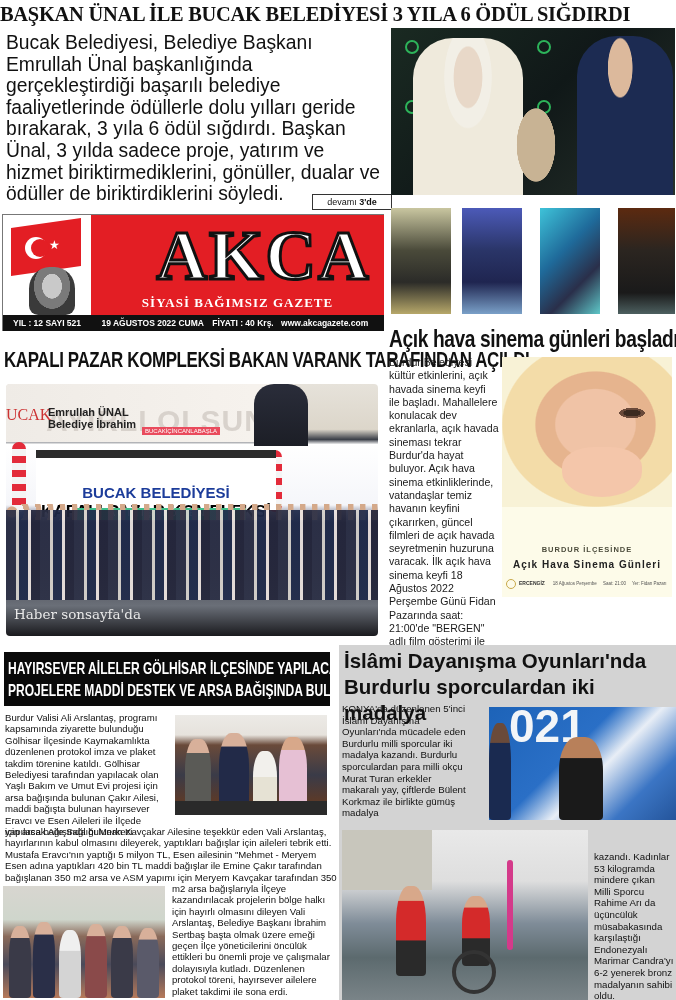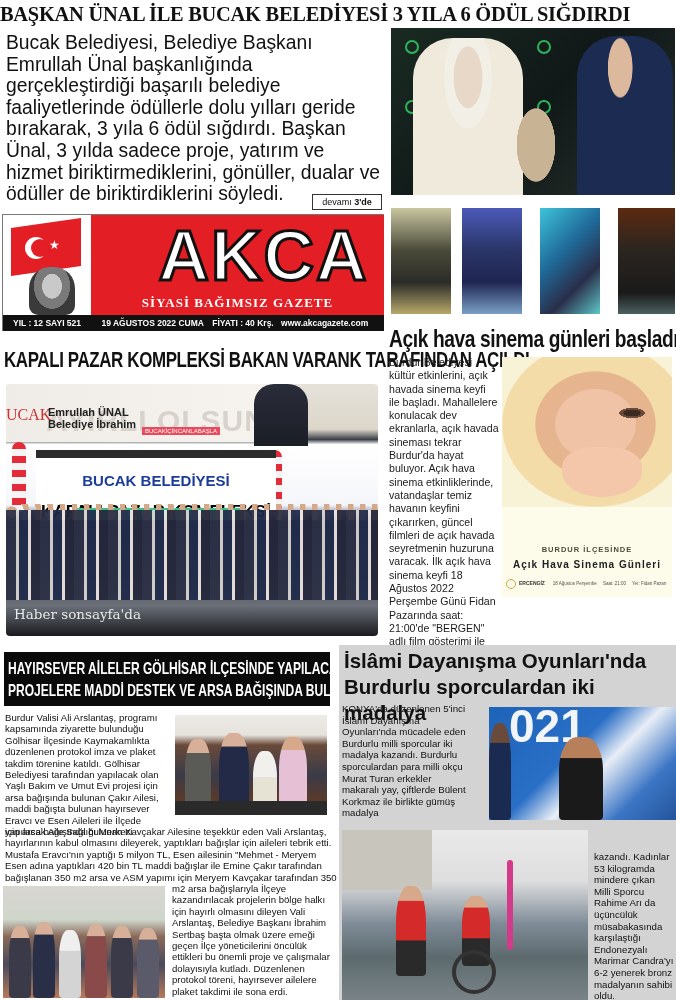--- a/index.html
+++ b/index.html
@@ -15,21 +15,21 @@
     font-size: 22px; letter-spacing: -0.3px; line-height: 28px;
     transform: scaleX(0.93); transform-origin: left center;
     white-space: nowrap; color: #111;
   }
 
   .lead-text {
     left: 6px; top: 32px; width: 380px;
     font-size: 19.3px; line-height: 21.6px; color: #111;
   }
   .devami {
-    left: 312px; top: 194px; width: 70px; height: 16px;
+    left: 312px; top: 194px; width: 80px; height: 16px;
     border: 1px solid #333; font-size: 9px; line-height: 14px; text-align: center;
   }
   .devami b { font-weight: bold; }
 
   
   .photo { overflow: hidden; }
   .main-award { left: 391px; top: 28px; width: 284px; height: 167px;
     background: linear-gradient(135deg, #1a2a22 0%, #101818 50%, #26302a 100%); }
   .main-award .woman { position:absolute; left: 22px; top: 10px; width: 110px; height: 157px;
     background: radial-gradient(ellipse at 50% 25%, #e8d8c8 0 18%, #f2efe6 19% 30%, #efeadc 31% 100%); border-radius: 40px 40px 0 0; }
@@ -49,41 +49,41 @@
   .masthead { left: 2px; top: 214px; width: 382px; height: 117px; border: 1px solid #777; background: #fff; }
   .mast-left { position:absolute; left:0; top:0; width: 88px; height: 100px; background: #fff; }
   .flag { position:absolute; left: 8px; top: 8px; width: 70px; height: 48px; background: #e31e24; transform: skewY(-8deg); }
   .flag-crescent { position:absolute; left: 22px; top: 22px; width: 22px; height: 22px; border-radius: 50%; background: #fff; }
   .flag-crescent-cut { position:absolute; left: 28px; top: 24px; width: 18px; height: 18px; border-radius: 50%; background: #e31e24; }
   .flag-star { position:absolute; left: 46px; top: 24px; color:#fff; font-size: 12px; line-height:12px; }
   .portrait { position:absolute; left: 26px; top: 52px; width: 46px; height: 48px; border-radius: 45% 45% 20% 20%;
     background: radial-gradient(ellipse at 50% 40%, #c9c9c9 0 30%, #7a7a7a 31% 55%, #3a3a3a 56% 100%); }
   .mast-red { position:absolute; left: 88px; top: 0; width: 293px; height: 100px; background: #e31e24; }
   .mast-title { position:absolute; left: 0; top: 0; width: 345px; height: 80px; text-align:center;
-    font-family: Liberation Sans, sans-serif; font-weight: bold; font-size: 70px; line-height: 82px; color: #fff;
+    font-family: Liberation Serif, serif; font-weight: bold; font-size: 70px; line-height: 82px; color: #fff;
     -webkit-text-stroke: 3px #111; letter-spacing: 2px; }
   .mast-sub { position:absolute; left: 0; top: 80px; width: 293px; text-align:center;
     font-family: "Liberation Serif", serif; font-weight: bold; font-size: 13px; color: #fff; letter-spacing: 1px; }
   .mast-bar { position:absolute; left: 0; top: 100px; width: 381px; height: 16px; background: #111; color: #fff;
     font-size: 8.5px; font-weight: bold; line-height: 16px; padding-left: 10px; white-space: nowrap; }
   .mast-bar span { margin-right: 18px; }
 
   
   .kp-headline { left: 4px; top: 343px; width: 384px; height: 34px;
     font-family: "Liberation Sans", sans-serif; font-weight: bold; font-size: 22px; line-height: 34px;
     transform: scaleX(0.77); transform-origin: left center; white-space: nowrap; letter-spacing: -0.5px; }
   .kp-photo { left: 6px; top: 384px; width: 372px; height: 252px; border-radius: 4px;
     background: linear-gradient(180deg,#e6e2da 0%, #dcd6ca 18%, #3b3f48 22%, #ffffff 24%, #f5f6fa 48%, #2d3150 55%, #4a4a55 75%, #6a6f78 88%, #1a1a1e 100%); }
   .kp-banner1 { position:absolute; left: 0; top: 0; width: 282px; height: 58px; background: linear-gradient(90deg,#efebe6,#f7f3ee); }
   .kp-banner1-text { position:absolute; left: 42px; top: 22px; font-size: 11px; font-weight: bold; color: #222; line-height: 12px; }
   .kp-banner1-ucak { position:absolute; left: 0; top: 22px; font-family: "Liberation Serif", serif; color:#c33; font-size: 16px; }
   .kp-banner1-tag { position:absolute; left: 136px; top: 43px; background:#e94b5d; color:#fff; font-size: 6px; padding: 1px 3px; }
   .kp-banner1-big { position:absolute; left: 40px; top: -14px; font-size: 30px; font-weight: bold; color:#d8d2cc; letter-spacing: 1px; margin-top: 34px; }
   .kp-banner2 { position:absolute; left: 30px; top: 66px; width: 240px; height: 60px; background: #ffffff; border-top: 8px solid #2b2b2b; }
-  .kp-banner2 .l1 { position:absolute; left:0; top: 14px; width: 240px; text-align:center; color: #1c3c9a; font-weight: bold; font-size: 15px; }
+  .kp-banner2 .l1 { position:absolute; left:0; top: 26px; width: 240px; text-align:center; color: #1c3c9a; font-weight: bold; font-size: 15px; }
   .kp-banner2 .l2 { position:absolute; left:0; top: 44px; width: 240px; text-align:center; color: #000000; font-weight: bold; font-size: 17px; }
   .kp-banner2 .l3 { position:absolute; left: 40px; top: 50px; width: 170px; height: 12px; background:#3dbf8a; color:#fff; font-size: 9px; text-align:center; letter-spacing: 3px; }
   .balloon { position:absolute; width: 14px; border-radius: 7px; background: repeating-linear-gradient(180deg,#e32b3a 0 7px,#f4f4f4 7px 14px); }
   .kp-caption { position:absolute; left: 8px; top: 222px; font-family: "DejaVu Serif", serif; color: #e8e8e8; font-size: 13.5px; }
   .crowd { position:absolute; left: 0; top: 126px; width: 372px; height: 90px;
     background: repeating-linear-gradient(90deg,#2b2f45 0 10px,#d9d5cf 10px 13px,#1f2a4a 13px 22px,#efe6e2 22px 25px,#23253a 25px 34px); opacity: 0.92; }
   .crowd-heads { position:absolute; left: 0; top: 120px; width: 372px; height: 16px;
     background: repeating-radial-gradient(circle at 6px 8px,#d4a98a 0 5px,transparent 6px 12px); }
 
   

